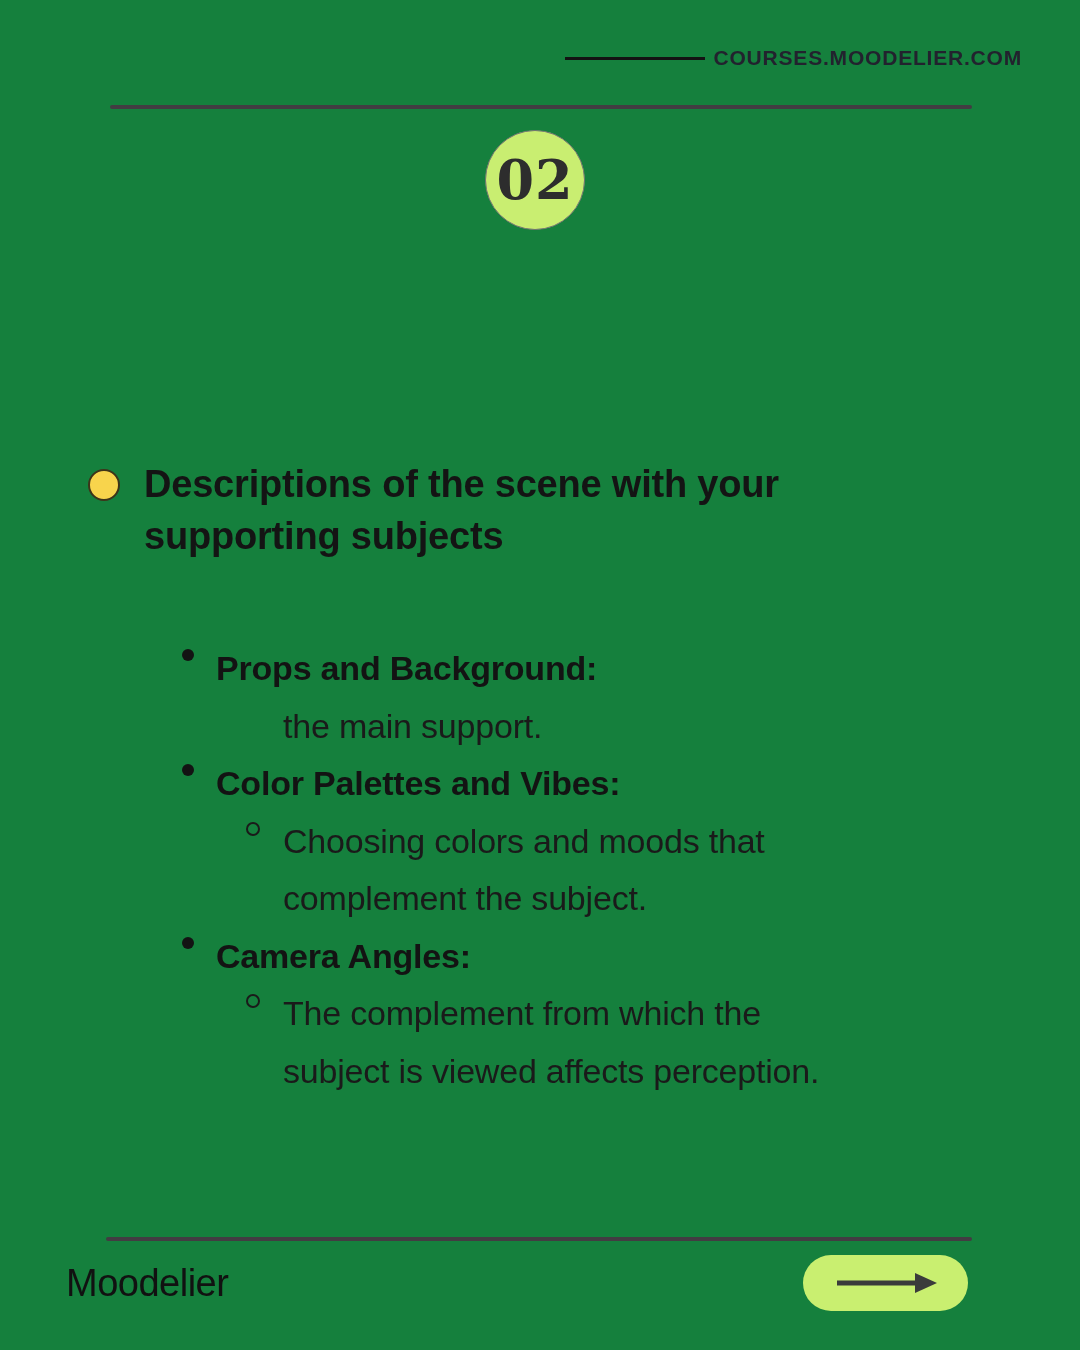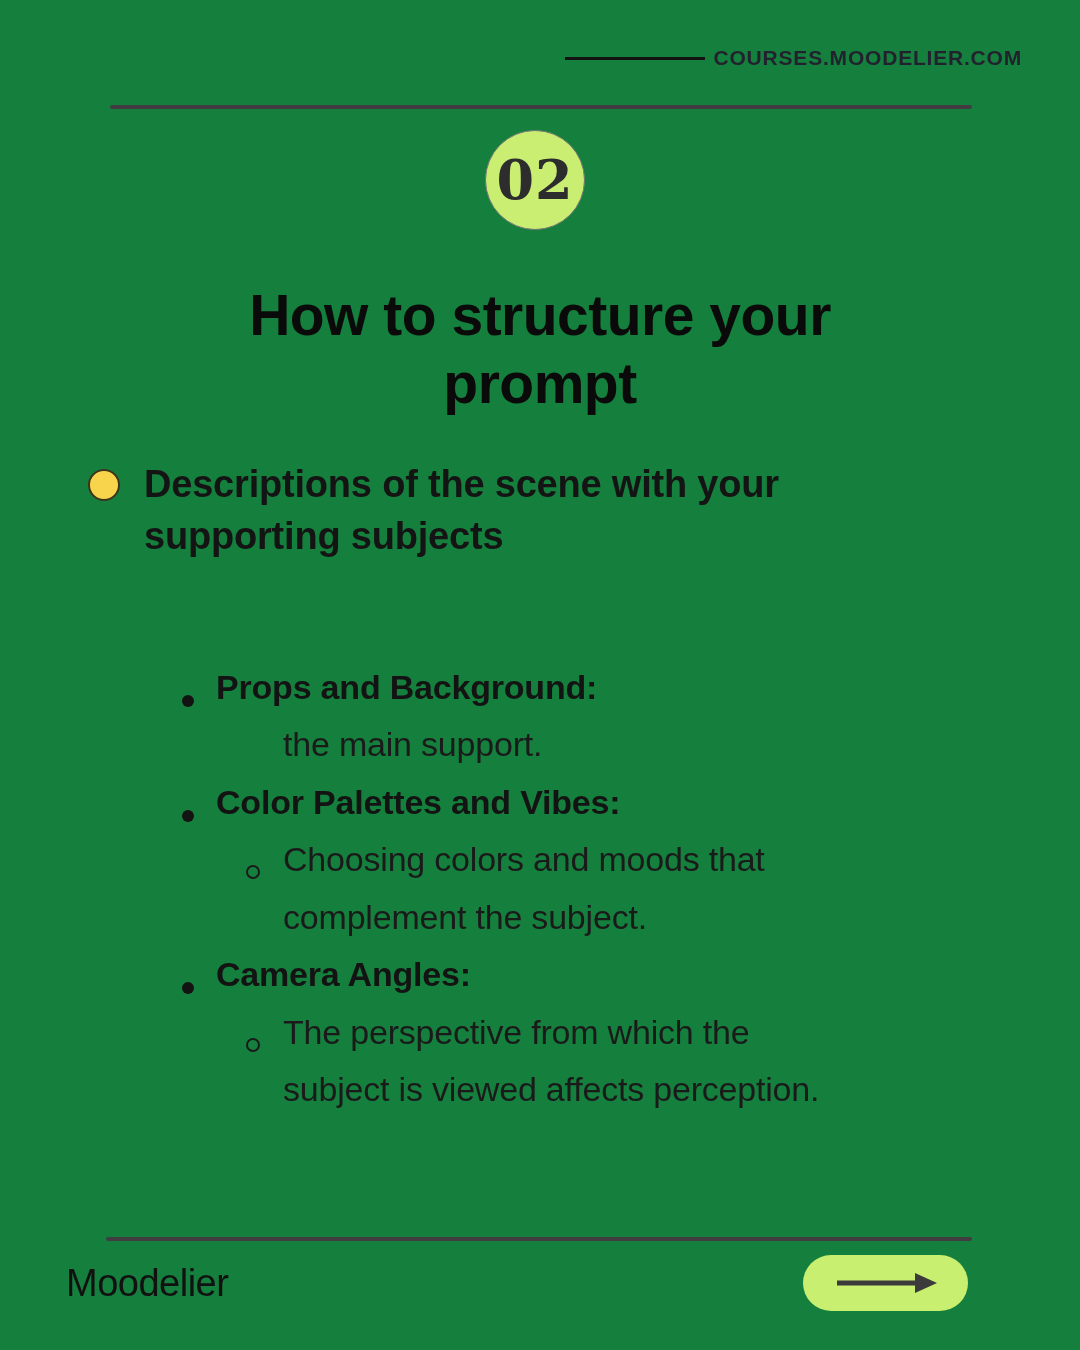--- a/index.html
+++ b/index.html
@@ -67,21 +67,21 @@
 
   
   .examples-heading{
     position:absolute;left:152px;top:592px;
     font-size:37px;font-weight:700;color:#121212;
   }
   .list{
     position:absolute;left:0;top:649px;width:1020px;
   }
   .row{
-    height:57.5px;display:flex;align-items:flex-end;
+    height:57.5px;display:flex;align-items:flex-start;
     font-size:34px;color:#1a1a1a;letter-spacing:-.2px;
   }
   .row-label{padding-left:182px;font-weight:700;color:#131313;}
   .row-detail{padding-left:246px;font-weight:400;}
   .row-cont{padding-left:283px;font-weight:400;}
   .dot-solid{
     width:12px;height:12px;border-radius:50%;background:#131313;
     margin-right:22px;flex:0 0 auto;
   }
   .ring{
@@ -109,24 +109,20 @@
 <div class="canvas">
 
   <div class="hdr-rule-short"></div>
   <div class="hdr-url">COURSES.MOODELIER.COM</div>
   <div class="rule rule-top"></div>
 
   <div class="badge">
     <span class="badge-num">02</span>
   </div>
 
-  <h1 class="title" style="margin:0;">
-    <span>How to structure your</span><br>
-    <span>prompt</span>
-  </h1>
 
   <div class="point-dot"></div>
   <div class="point-text">
     <span>Descriptions of the scene with your</span><br>
     <span>supporting subjects</span>
   </div>
 
 
   <div class="list">
 
@@ -149,21 +145,21 @@
     <div class="row row-cont">
       <span>complement the subject.</span>
     </div>
 
     <div class="row row-label">
       <span class="dot-solid"></span>
       <span>Camera Angles:</span>
     </div>
     <div class="row row-detail">
       <span class="ring"></span>
-      <span>The perspective from which the</span>
+      <span>The complement from which the</span>
     </div>
     <div class="row row-cont">
       <span>subject is viewed affects perception.</span>
     </div>
 
   </div>
 
   <div class="rule rule-bottom"></div>
   <div class="logo">Moodelier</div>
 

